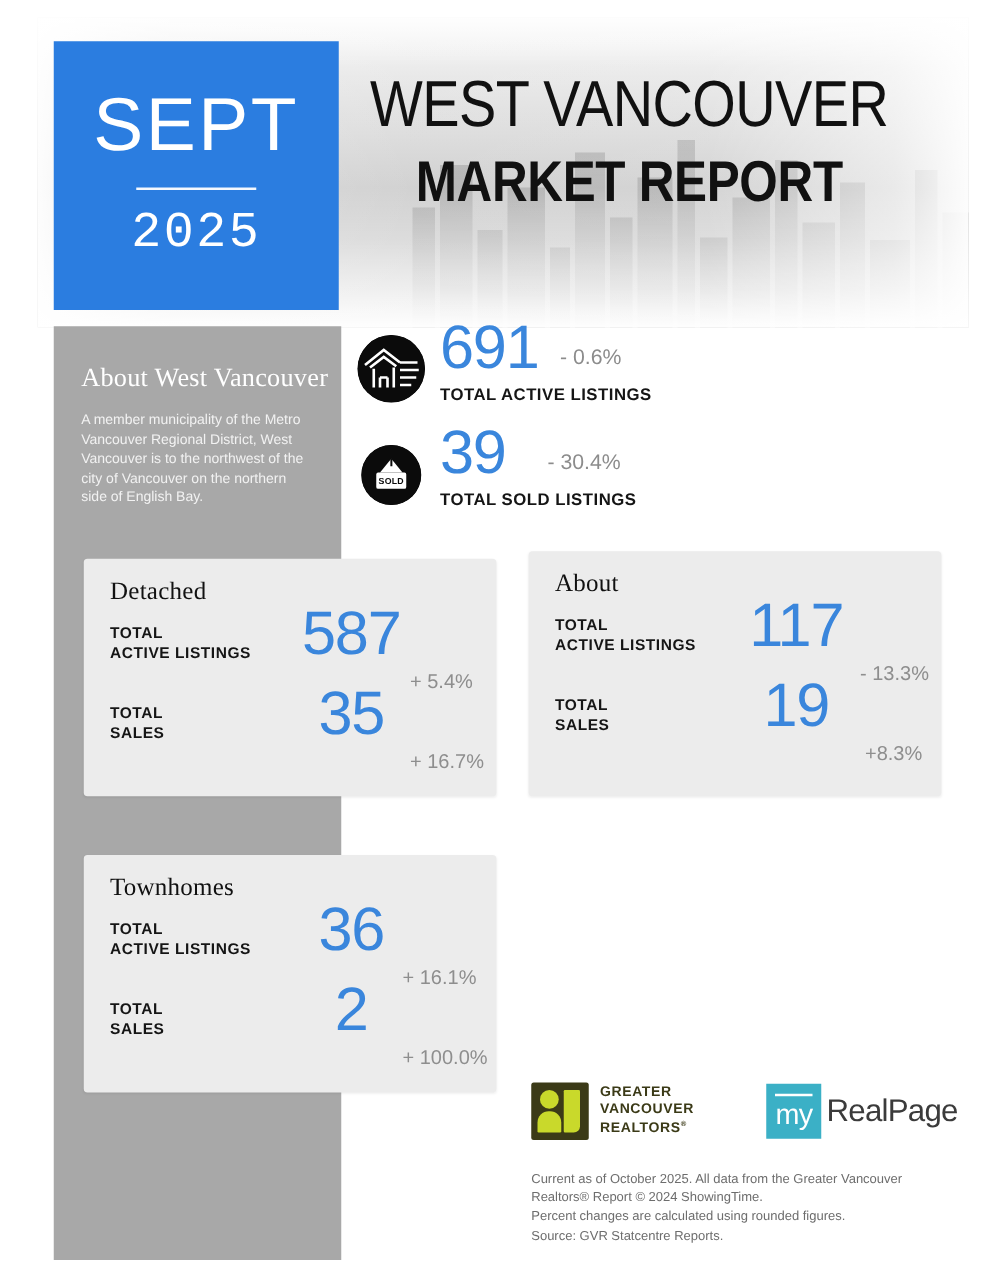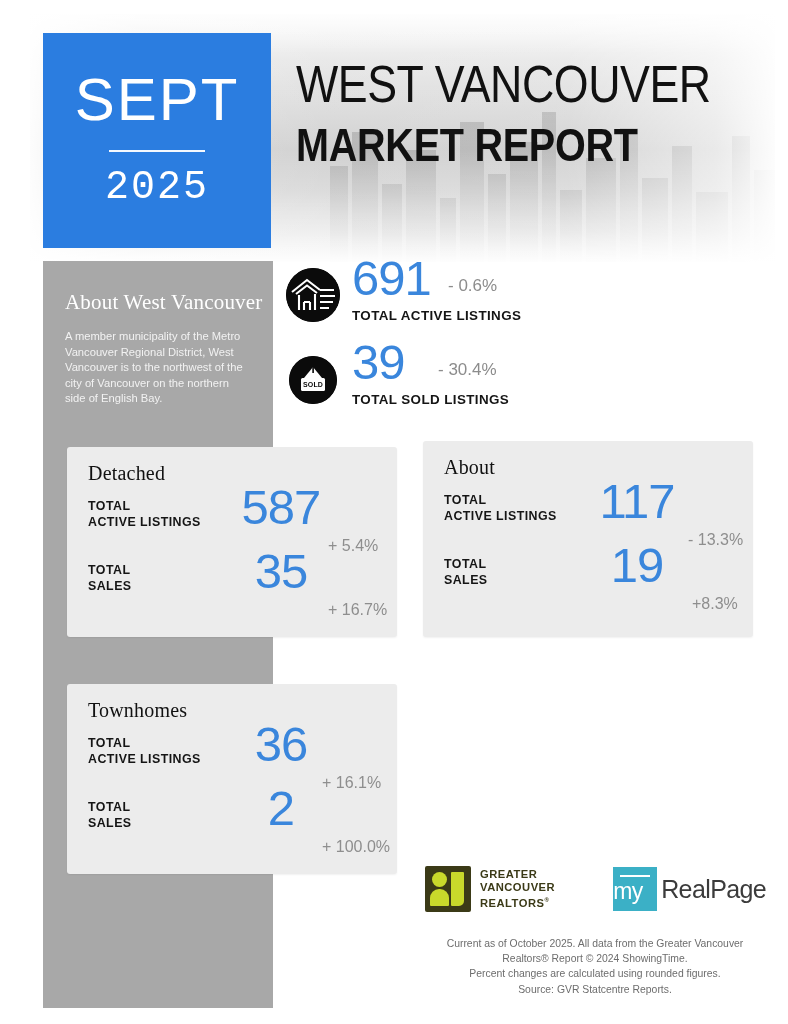--- a/index.html
+++ b/index.html
@@ -90,20 +90,21 @@
     font-weight: 300;
     letter-spacing: 2px;
     line-height: 1;
   }
 
   .hero-title {
     position: absolute;
     left: 296px;
     top: 58px;
     color: #111111;
+    text-align: center;
   }
   .title-main {
     font-family: "Liberation Sans Narrow", "Liberation Sans", sans-serif;
     font-size: 52px;
     font-weight: 400;
     letter-spacing: -0.5px;
     line-height: 1;
     transform: scaleX(0.86);
     transform-origin: left center;
     white-space: nowrap;
@@ -310,21 +311,21 @@
   }
   .gvr-text sup { font-size: 6px; vertical-align: super; }
 
   .mrp-logo { display: flex; align-items: center; gap: 4px; }
   .mrp-mark {
     width: 44px; height: 44px;
     background: #3bb0c6;
     position: relative;
     display: flex;
     align-items: flex-end;
-    justify-content: flex-start;
+    justify-content: center;
   }
   .mrp-mark::before {
     content: "";
     position: absolute;
     left: 7px; right: 7px; top: 8px;
     height: 2px;
     background: #ffffff;
   }
   .mrp-my {
     font-size: 23px;
@@ -344,21 +345,21 @@
   
   .footer {
     position: absolute;
     left: 425px;
     top: 936px;
     width: 340px;
     font-size: 10.4px;
     line-height: 15.2px;
     color: #6d6d6d;
   }
-  .footer div { white-space: nowrap; text-align: center; }
+  .footer div { white-space: nowrap; }
 </style>
 </head>
 <body>
 
 <div id="page">
 
   <div class="hero">
     <div class="hero-photo">
       <div class="sky-layer">
         <div class="bldg" style="left:300px;width:18px;height:96px;"></div>

